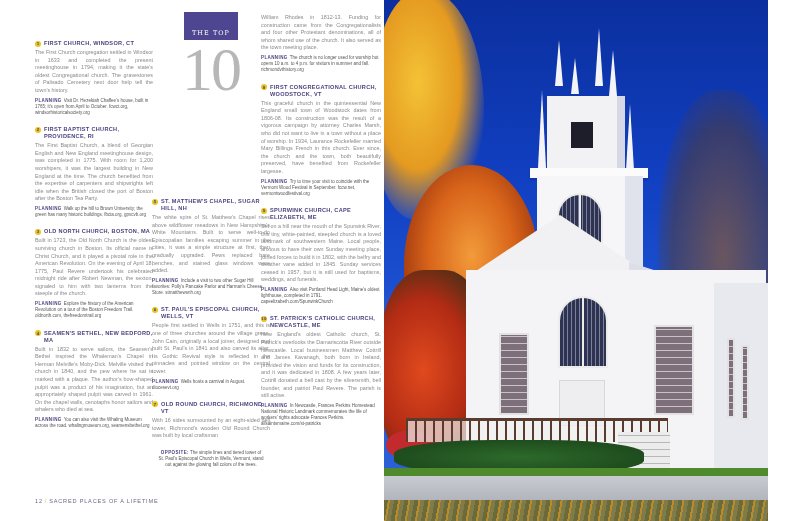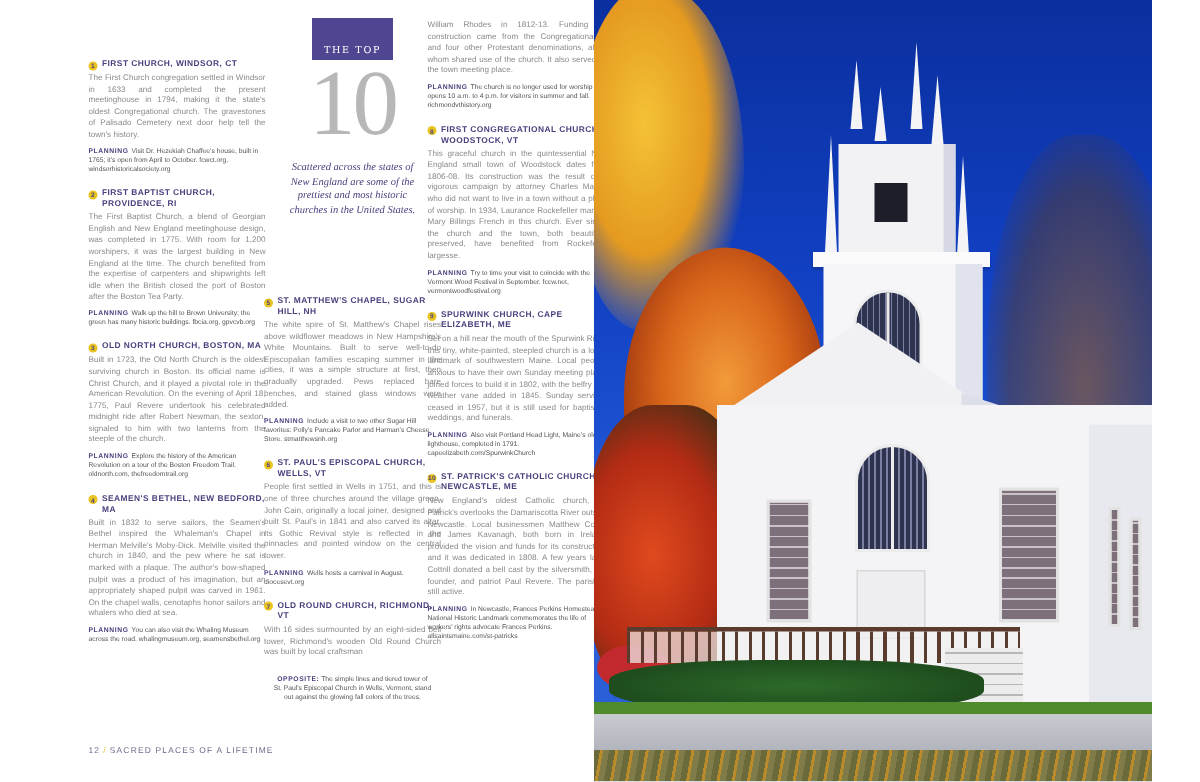--- a/index.html
+++ b/index.html
@@ -1,19 +1,19 @@
 <!DOCTYPE html>
 <html><head>
 <meta charset="utf-8">
 <style>
   * { box-sizing: border-box; margin: 0; padding: 0; }
   html, body { width: 800px; height: 521px; overflow: hidden; background: #fff; }
   body { font-family: "Liberation Sans", sans-serif; color: #6a6a6a; position: relative; }
 
-  .spread { position: absolute; left: 0; top: 0; width: 768px; height: 521px; display: flex; padding-left: 24px; }
+  .spread { position: absolute; left: 0; top: 0; width: 768px; height: 521px; display: flex; }
   .page-left { position: relative; width: 400px; height: 521px; background: #ffffff; }
   .page-right { position: relative; width: 400px; height: 521px; overflow: hidden; }
 
   .col { position: absolute; top: 0; }
   .col1 { left: 35px; width: 118px; top: 40px; }
   .col2 { left: 152px; width: 118px; top: 198px; }
   .col3 { left: 261px; width: 120px; top: 14px; }
 
   .entry { margin-bottom: 10px; }
   .entry-head { display: flex; align-items: flex-start; gap: 3px; font-size: 5.6px; font-weight: bold; color: #4b3f7e; letter-spacing: 0.3px; line-height: 7px; text-transform: uppercase; margin-bottom: 2px; }
@@ -105,21 +105,20 @@
           <span>SEAMEN'S BETHEL, NEW BEDFORD, MA</span>
         </div>
         <p class="entry-body">Built in 1832 to serve sailors, the Seamen's Bethel inspired the Whaleman's Chapel in Herman Melville's Moby-Dick. Melville visited the church in 1840, and the pew where he sat is marked with a plaque. The author's bow-shaped pulpit was a product of his imagination, but an appropriately shaped pulpit was carved in 1961. On the chapel walls, cenotaphs honor sailors and whalers who died at sea.</p>
         <p class="planning"><span class="lbl">PLANNING</span><span>You can also visit the Whaling Museum across the road. whalingmuseum.org, seamensbethel.org</span></p>
       </div>
     </div>
 
     <div class="title-block">
       <span class="top-box">THE TOP</span>
       <div class="big-ten">10</div>
-      <p class="dek">Scattered across the states of New England are some of the prettiest and most historic churches in the United States.</p>
     </div>
 
     <div class="col col2">
       <div class="entry">
         <div class="entry-head">
           <span class="num">5</span>
           <span>ST. MATTHEW'S CHAPEL, SUGAR HILL, NH</span>
         </div>
         <p class="entry-body">The white spire of St. Matthew's Chapel rises above wildflower meadows in New Hampshire's White Mountains. Built to serve well-to-do Episcopalian families escaping summer in the cities, it was a simple structure at first, then gradually upgraded. Pews replaced bare benches, and stained glass windows were added.</p>
         <p class="planning"><span class="lbl">PLANNING</span><span>Include a visit to two other Sugar Hill favorites: Polly's Pancake Parlor and Harman's Cheese Store. stmatthewsnh.org</span></p>

